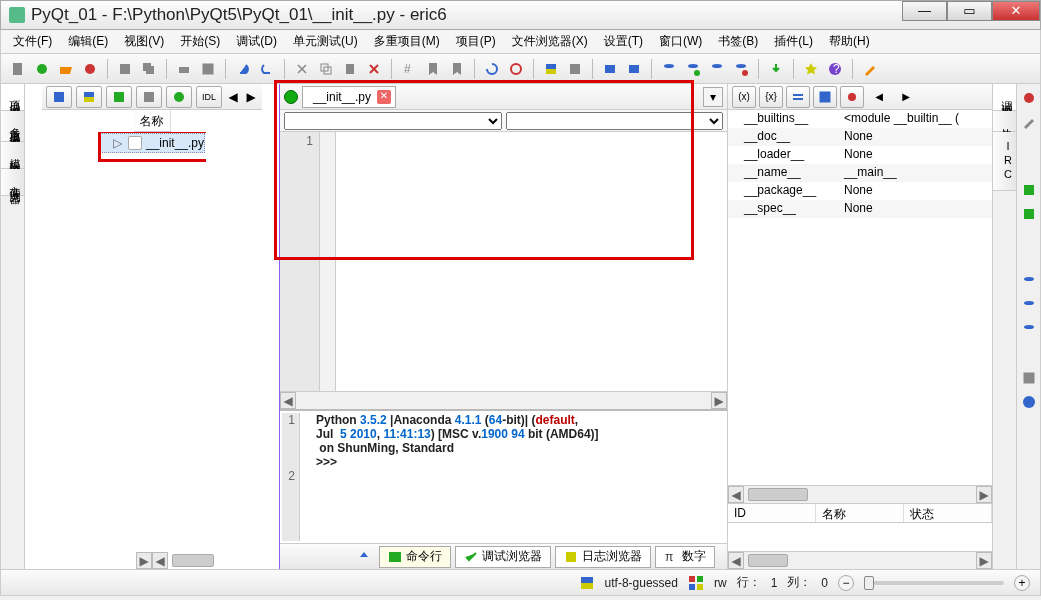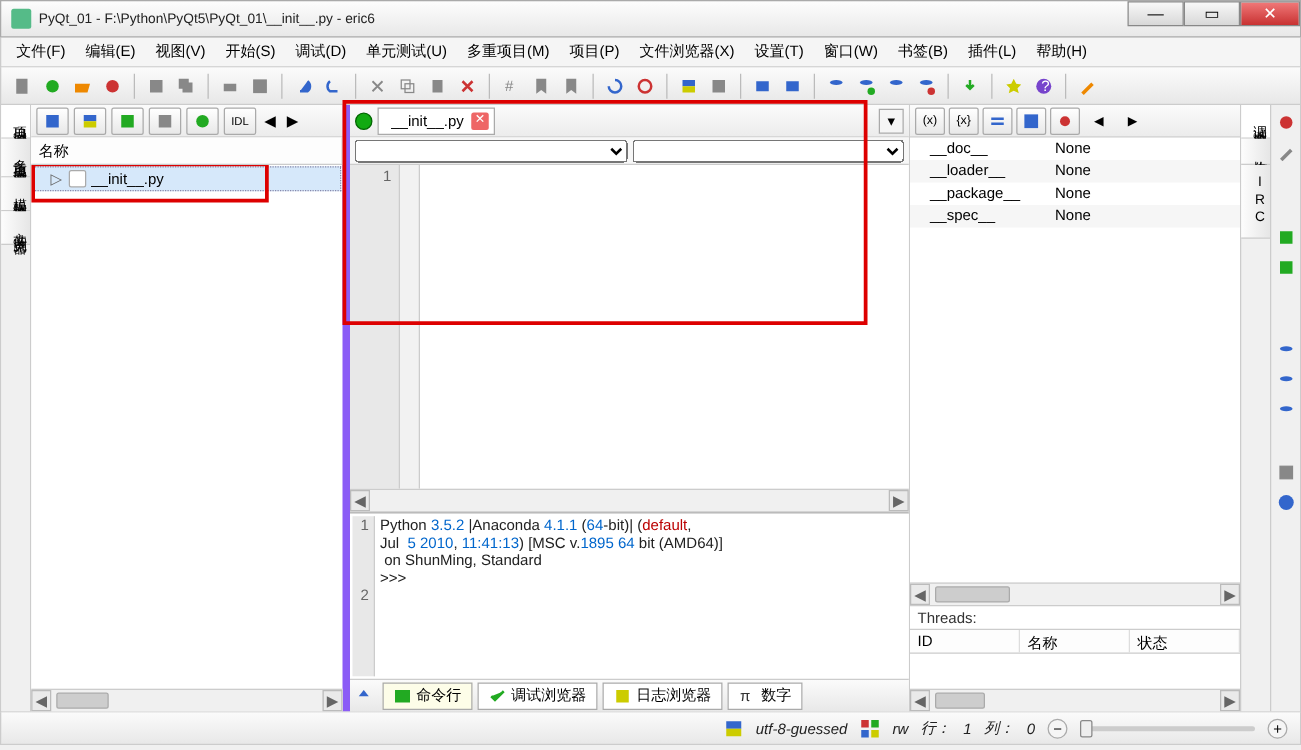--- a/index.html
+++ b/index.html
@@ -1,21 +1,21 @@
 <!DOCTYPE html>
 <html><head>
 <meta charset="utf-8">
 <style>
 * { box-sizing: border-box; margin: 0; padding: 0; font-family: "Microsoft YaHei", "SimSun", Tahoma, sans-serif; font-size: 12px; }
 body { background: #f0f0f0; width: 1041px; height: 600px; overflow: hidden; }
 
 
 .titlebar { height: 30px; background: linear-gradient(#fdfdfd, #e8e8e8); border: 1px solid #aaa; display: flex; align-items: center; padding-left: 8px; position: relative; }
 .titlebar .appicon { width: 16px; height: 16px; background: #5b8; border-radius: 2px; margin-right: 6px; }
-.titlebar .title { font-size: 11px; color: #222; }
+.titlebar .title { font-size: 17px; color: #222; }
 .winbtns { position: absolute; right: 0; top: 0; display: flex; }
 .winbtn { width: 45px; height: 20px; border: 1px solid #888; background: linear-gradient(#f8f8f8,#d8d8d8); text-align: center; line-height: 18px; font-size: 13px; cursor: pointer; }
 .winbtn.close { background: linear-gradient(#f07878,#c83232); color: #fff; width: 48px; }
 
 
 .menubar { height: 24px; background: #f5f5f5; border: 1px solid #ccc; border-top: none; display: flex; align-items: center; padding: 0 6px; gap: 4px; }
 .menuitem { padding: 2px 6px; cursor: pointer; }
 
 
 .toolbar { height: 30px; background: linear-gradient(#fbfbfb,#e8e8e8); border: 1px solid #ccc; border-top: none; display: flex; align-items: center; padding: 0 6px; gap: 2px; overflow: hidden; }
@@ -26,21 +26,21 @@
 
 .mainrow { display: flex; height: 486px; border: 1px solid #ccc; border-top: none; }
 
 
 .vtabs { width: 24px; background: #f0f0f0; display: flex; flex-direction: column; border-right: 1px solid #ccc; }
 .vtabs.right { border-right: none; border-left: 1px solid #ccc; }
 .vtab { writing-mode: vertical-rl; text-orientation: upright; padding: 8px 2px; border-bottom: 1px solid #ccc; cursor: pointer; font-size: 11px; background: linear-gradient(to right,#fdfdfd,#e6e6e6); letter-spacing: 2px; }
 .vtab.active { background: #fff; }
 
 
-.leftpanel { width: 255px; display: flex; flex-direction: column; border-right: 6px solid #8b5cf6; background: #fff; }
+.leftpanel { width: 255px; display: flex; flex-direction: column; border-right: 1px solid #8b5cf6; background: #fff; align-items: center; }
 .leftpanel .iconrow { height: 26px; display: flex; align-items: center; gap: 4px; padding: 0 4px; border-bottom: 1px solid #ccc; background: linear-gradient(#fbfbfb,#ececec); }
 .leftpanel .iconrow .tabicon { width: 26px; height: 22px; border: 1px solid #aaa; background: linear-gradient(#fff,#e8e8e8); display:flex; align-items:center; justify-content:center; cursor:pointer; border-radius:2px; }
 .leftpanel .iconrow .arrow { width:14px; text-align:center; cursor:pointer; }
 .leftpanel .header { height: 22px; display: flex; border-bottom: 1px solid #ccc; background: #fdfdfd; }
 .leftpanel .header .col { flex:1; padding: 3px 6px; border-right: 1px solid #ddd; }
 .leftpanel .tree { flex:1; overflow:auto; position:relative; }
 .treeitem { display:flex; align-items:center; height: 20px; padding-left: 12px; cursor:pointer; background:#d6e8fa; border: 1px dotted #88a; margin:1px; }
 .treeitem .expander { width:12px; text-align:center; color:#666; }
 .treeitem .fileicon { width:14px; height:14px; background:#fff; border:1px solid #aaa; border-radius:2px; margin:0 4px; }
 .redbox { position:absolute; border: 3px solid #d00; pointer-events:none; }
@@ -64,24 +64,24 @@
 .foldgutter { width:16px; background:#f2f2f2; border-right:1px solid #ccc; }
 .codearea { flex:1; background:#fff; font-family: Consolas, monospace; padding:2px; }
 .editor-scroll-h { height:18px; background:#f0f0f0; border-top:1px solid #ccc; position:relative; }
 .editor-scroll-h .sa { position:absolute; width:16px; top:0; bottom:0; background:#eaeaea; border:1px solid #bbb; display:flex; align-items:center; justify-content:center; color:#666; }
 .editor-scroll-h .sa.l{left:0;} .editor-scroll-h .sa.r{right:0;}
 
 
 .bottomarea { height:160px; display:flex; flex-direction:column; border-top:2px solid #bbb; }
 .console { flex:1; background:#fff; font-family: Consolas, monospace; font-size:12px; padding:2px; overflow:hidden; display:flex; }
 .console .lg { width:18px; background:#e8e8e8; text-align:right; padding-right:4px; color:#666; border-right:1px solid #ccc; }
-.console .txt { flex:1; padding-left:4px; white-space:pre-wrap; color:#222; }
+.console .txt { flex:1; padding-left:16px; white-space:pre-wrap; color:#222;font-weight:bold; }
 .console .txt .kw { color:#b00; }
 .console .txt .num { color:#06c; }
-.bottomtabs { height:26px; background:linear-gradient(#fbfbfb,#e8e8e8); border-top:1px solid #ccc; display:flex; align-items:center; padding:0 0; gap:4px; }
+.bottomtabs { height:26px; background:linear-gradient(#fbfbfb,#e8e8e8); border-top:1px solid #ccc; display:flex; align-items:center; padding:0 12px; gap:4px;justify-content:flex-end; }
 .btab { height:22px; border:1px solid #aaa; background:#fff; padding:2px 8px; display:flex; align-items:center; gap:4px; cursor:pointer; }
 .btab.active { background:#fdfde8; }
 .btab .bi { width:14px; height:14px; }
 
 
 .rightpanel { width:264px; display:flex; flex-direction:column; background:#fff; }
 .rightpanel .iconrow { height:26px; display:flex; align-items:center; gap:3px; padding:0 4px; border-bottom:1px solid #ccc; background:linear-gradient(#fbfbfb,#ececec); }
 .rightpanel .iconrow .tabicon { width:24px; height:22px; border:1px solid #aaa; background:linear-gradient(#fff,#e8e8e8); display:flex; align-items:center; justify-content:center; cursor:pointer; border-radius:2px; font-size:10px; }
 .varheader { height:20px; display:flex; background:#fdfdfd; border-bottom:1px solid #ccc; }
 .varheader .col { flex:1; padding:2px 6px; border-right:1px solid #ddd; }
@@ -100,21 +100,21 @@
 .threadslabel { padding:2px 6px; border-top:1px solid #ccc; color:#333; }
 .threadheader { height:20px; display:flex; background:#fdfdfd; border-top:1px solid #ccc; border-bottom:1px solid #ccc; }
 .threadheader .col { flex:1; padding:2px 6px; border-right:1px solid #ddd; }
 .threadbody { height:28px; }
 
 
 .righttoolbar { width:24px; background:#f0f0f0; border-left:1px solid #ccc; display:flex; flex-direction:column; align-items:center; gap:4px; padding-top:4px; }
 .rtbtn { width:20px; height:20px; border:1px solid transparent; cursor:pointer; display:flex; align-items:center; justify-content:center; }
 
 
-.statusbar { height:26px; background:linear-gradient(#fbfbfb,#e8e8e8); border:1px solid #ccc; border-top:none; display:flex; align-items:center; padding:0 10px; gap:10px;font-style:italic; }
+.statusbar { height:26px; background:linear-gradient(#fbfbfb,#e8e8e8); border:1px solid #ccc; border-top:none; display:flex; align-items:center; padding:0 10px; gap:10px; }
 .statusbar .spacer { flex:1; }
 .statusbar .sicon { width:16px; height:16px; }
 .statusbar .sval { color:#222; }
 .slider { width:140px; height:4px; background:#ccc; position:relative; border-radius:2px; }
 .slider .knob { position:absolute; left:0; top:-5px; width:10px; height:14px; background:#eee; border:1px solid #888; border-radius:2px; cursor:pointer; }
 .zoombtn { width:16px; height:16px; border:1px solid #aaa; background:#f5f5f5; text-align:center; line-height:14px; cursor:pointer; border-radius:8px; }
 
 
 .i-green{fill:#2a2;} .i-blue{fill:#36c;} .i-red{fill:#c33;} .i-gray{fill:#888;} .i-orange{fill:#e80;} .i-purple{fill:#74c;} .i-yellow{fill:#cc0;}
 </style>
@@ -410,21 +410,21 @@
       <div class="sa r">▶</div>
     </div>
 
     <div class="bottomarea">
       <div class="console">
         <div class="lg">
           <div>1</div>
           <div style="margin-top:42px;">2</div>
         </div>
         <div class="txt"><span>Python </span><span class="num">3.5.2</span><span> |Anaconda </span><span class="num">4.1.1</span><span> (</span><span class="num">64</span><span>-bit)| (</span><span class="kw">default</span><span>,
-Jul  </span><span class="num">5 2010</span><span>, </span><span class="num">11:41:13</span><span>) [MSC v.</span><span class="num">1895 64</span><span> bit (AMD64)]
+Jul  </span><span class="num">5 2010</span><span>, </span><span class="num">11:41:13</span><span>) [MSC v.</span><span class="num">1900 94</span><span> bit (AMD64)]
  on ShunMing, Standard</span>
 <span>&gt;&gt;&gt; </span></div>
       </div>
       <div class="bottomtabs">
         <div class="tbtn">
             <svg width="14" height="14">
               <path class="i-blue" d="M7 2l4 5H3z"></path>
             </svg>
           </div>
         <div class="btab active">
@@ -473,42 +473,49 @@
       <div class="tabicon">
           <svg width="12" height="12">
             <circle class="i-red" cx="6" cy="6" r="4"></circle>
           </svg>
         </div>
       <div class="tabicon" style="border:none; background:none;">◀</div>
       <div class="tabicon" style="border:none; background:none;">▶</div>
     </div>
     <div class="vartable">
       <div class="varrow">
+          <div class="c1">__builtins__</div>
+          <div class="c2">&lt;module __builtin__ (</div>
+        </div>
+      <div class="varrow">
           <div class="c1">__doc__</div>
           <div class="c2">None</div>
         </div>
       <div class="varrow">
           <div class="c1">__loader__</div>
           <div class="c2">None</div>
+        </div>
+      <div class="varrow">
+          <div class="c1">__name__</div>
+          <div class="c2">__main__</div>
         </div>
       <div class="varrow">
           <div class="c1">__package__</div>
           <div class="c2">None</div>
         </div>
       <div class="varrow">
           <div class="c1">__spec__</div>
           <div class="c2">None</div>
         </div>
     </div>
     <div class="scroll-h">
       <div class="sa l">◀</div>
       <div class="thumb"></div>
       <div class="sa r">▶</div>
     </div>
-    <div class="threadslabel">Threads:</div>
     <div class="threadheader">
       <div class="col">ID</div>
       <div class="col">名称</div>
       <div class="col">状态</div>
     </div>
     <div class="threadbody"></div>
     <div class="scroll-h">
       <div class="sa l">◀</div>
       <div class="thumb" style="width:40px;"></div>
       <div class="sa r">▶</div>

